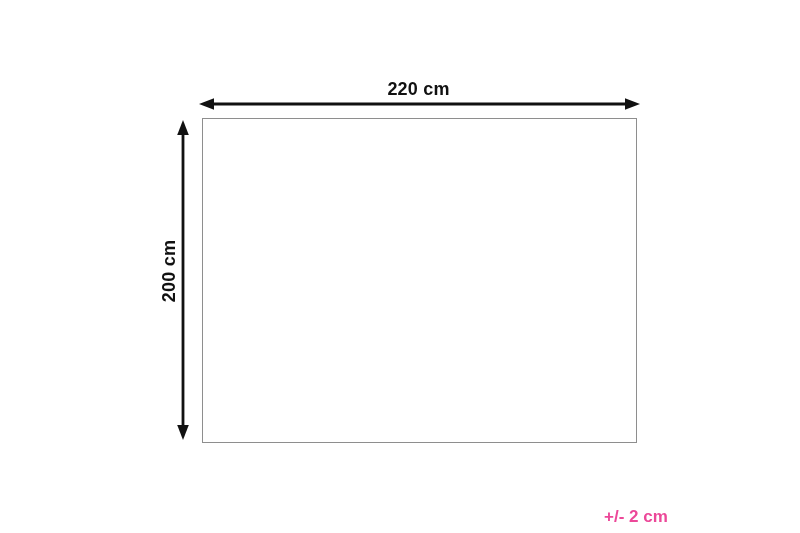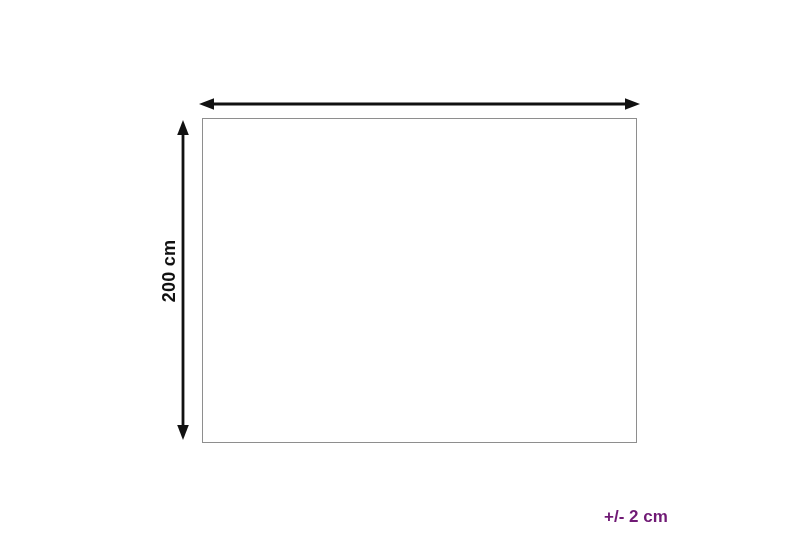--- a/index.html
+++ b/index.html
@@ -57,37 +57,38 @@
     top: 271px;
     transform: translate(-50%, -50%) rotate(-90deg);
     transform-origin: center center;
   }
   .tolerance-label {
     position: absolute;
     left: 604px;
     top: 507px;
     font-weight: bold;
     font-size: 17px;
-    color: #701a75;
+    color: #ec4899;
     white-space: nowrap;
   }
 </style>
 </head>
 <body>
 
 <div class="stage">
 
   <div class="product-outline"></div>
 
   <svg class="h-arrow" viewBox="0 0 441 14" aria-hidden="true">
     <line x1="12" y1="7" x2="429" y2="7" stroke="#111111" stroke-width="2.8"></line>
     <polygon points="0,7 15,1.2 15,12.8" fill="#111111"></polygon>
     <polygon points="441,7 426,1.2 426,12.8" fill="#111111"></polygon>
   </svg>
 
+  <div class="dim-label width-label">220 cm</div>
 
   <svg class="v-arrow" viewBox="0 0 14 320" aria-hidden="true">
     <line x1="7" y1="12" x2="7" y2="308" stroke="#111111" stroke-width="2.8"></line>
     <polygon points="7,0 1.2,15 12.8,15" fill="#111111"></polygon>
     <polygon points="7,320 1.2,305 12.8,305" fill="#111111"></polygon>
   </svg>
 
   <div class="dim-label height-label">200 cm</div>
 
   <div class="tolerance-label">+/- 2 cm</div>

